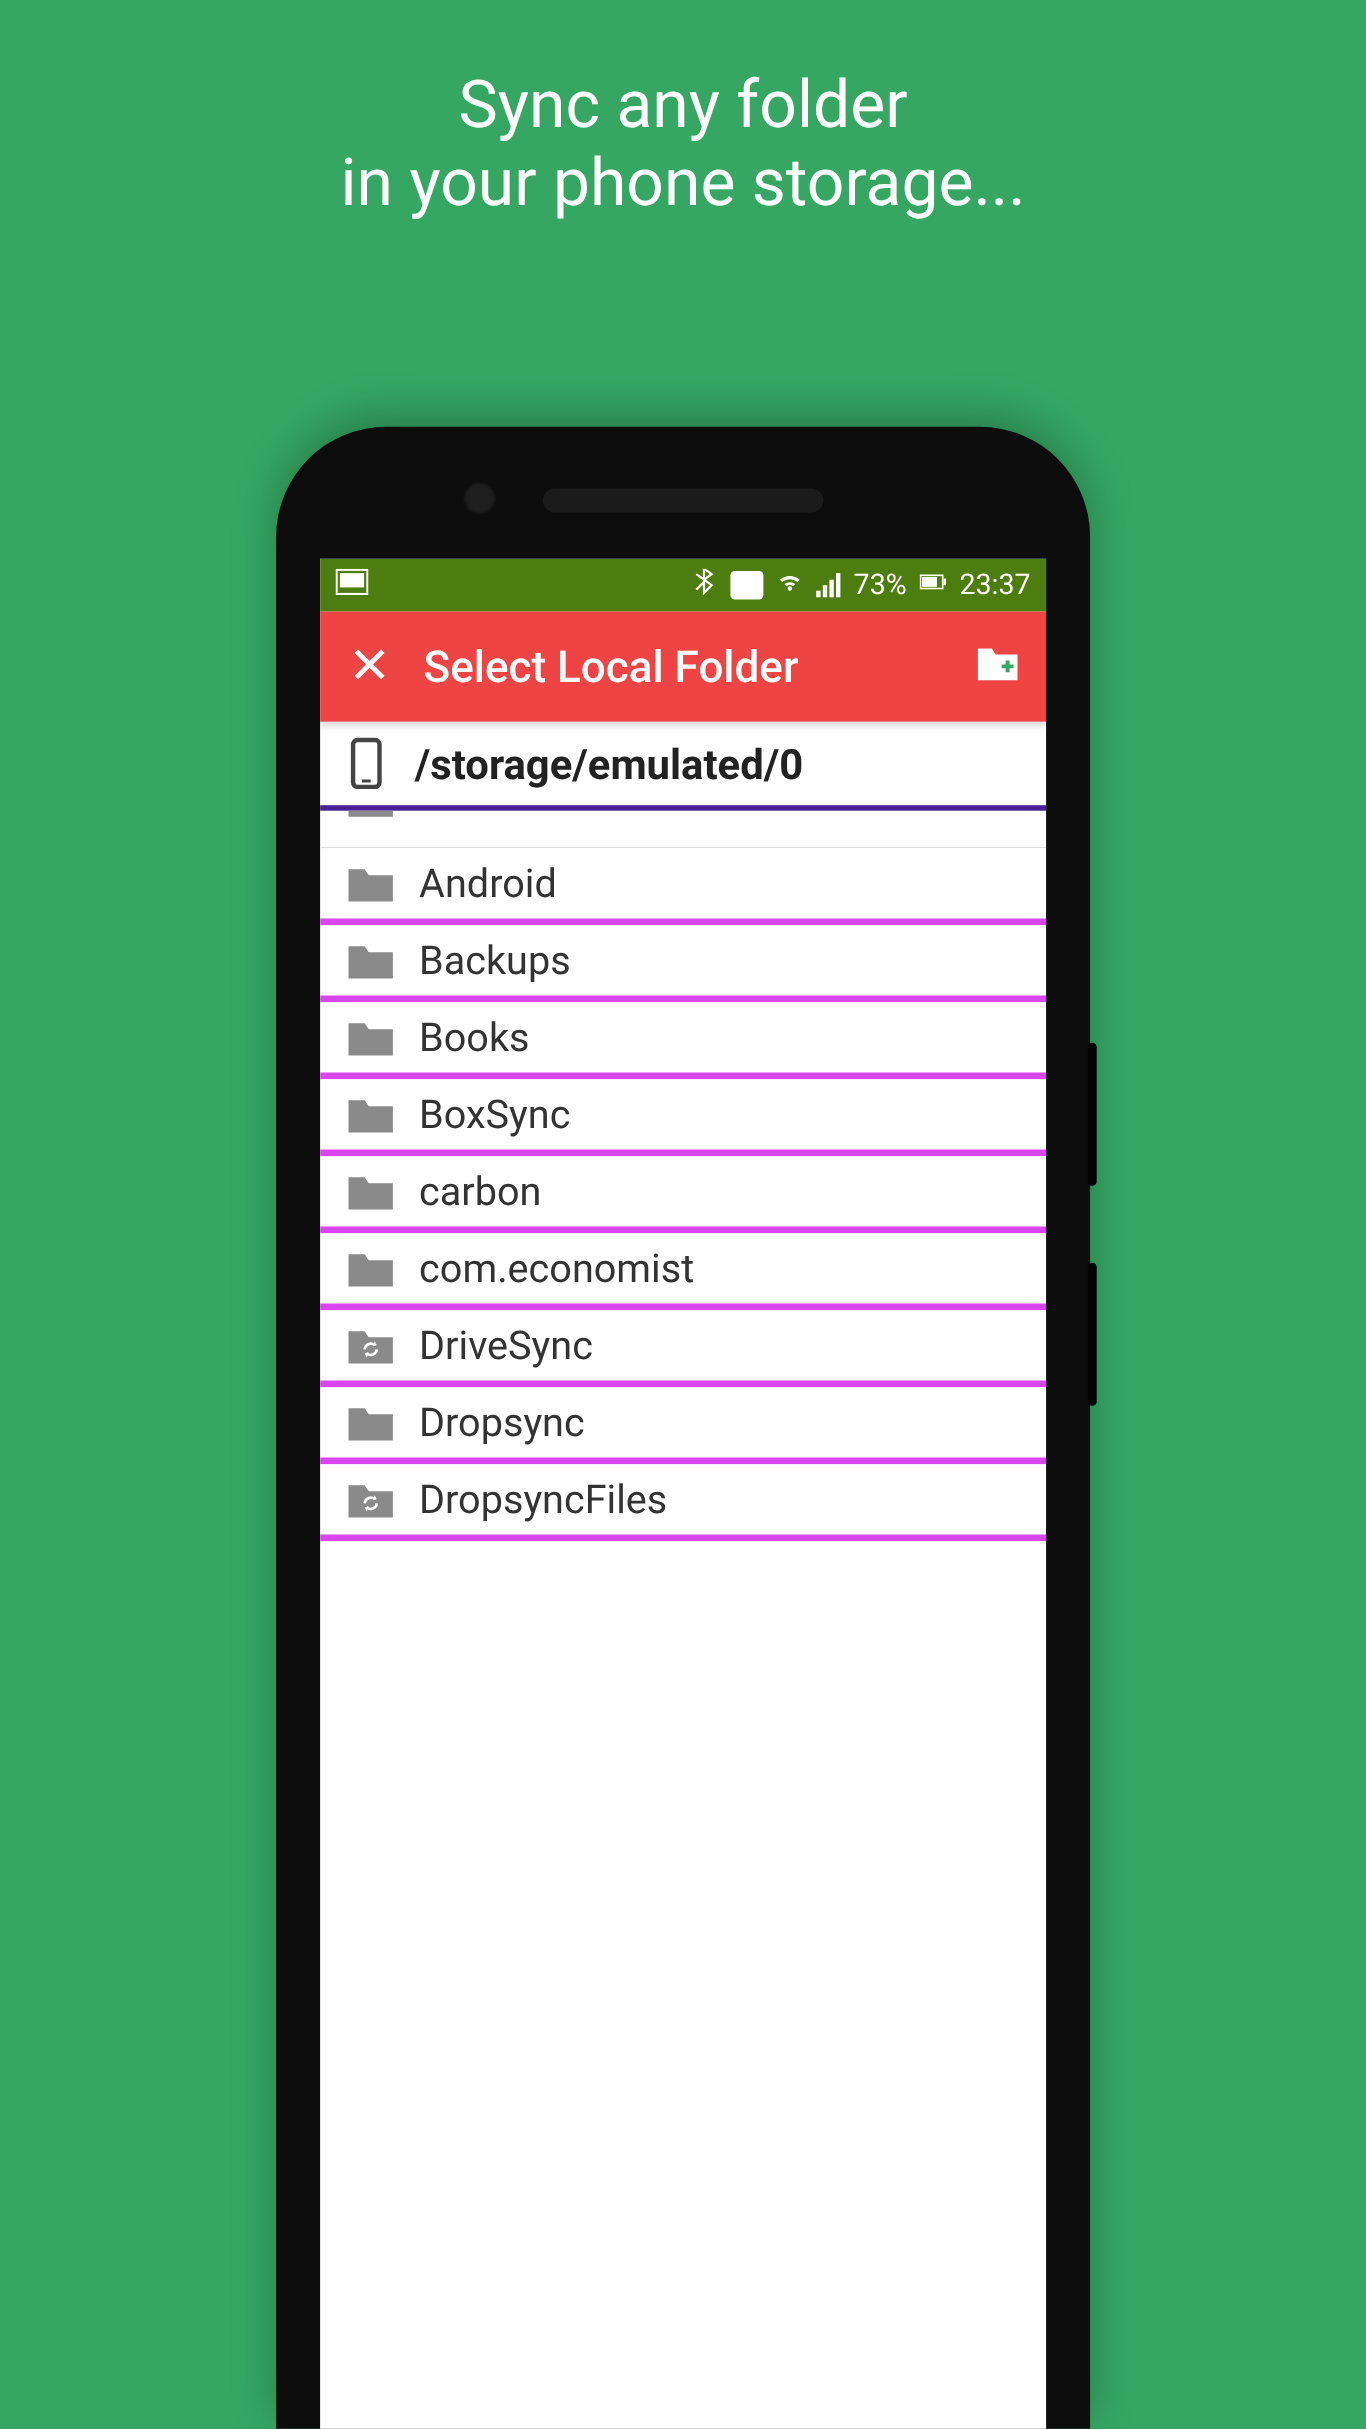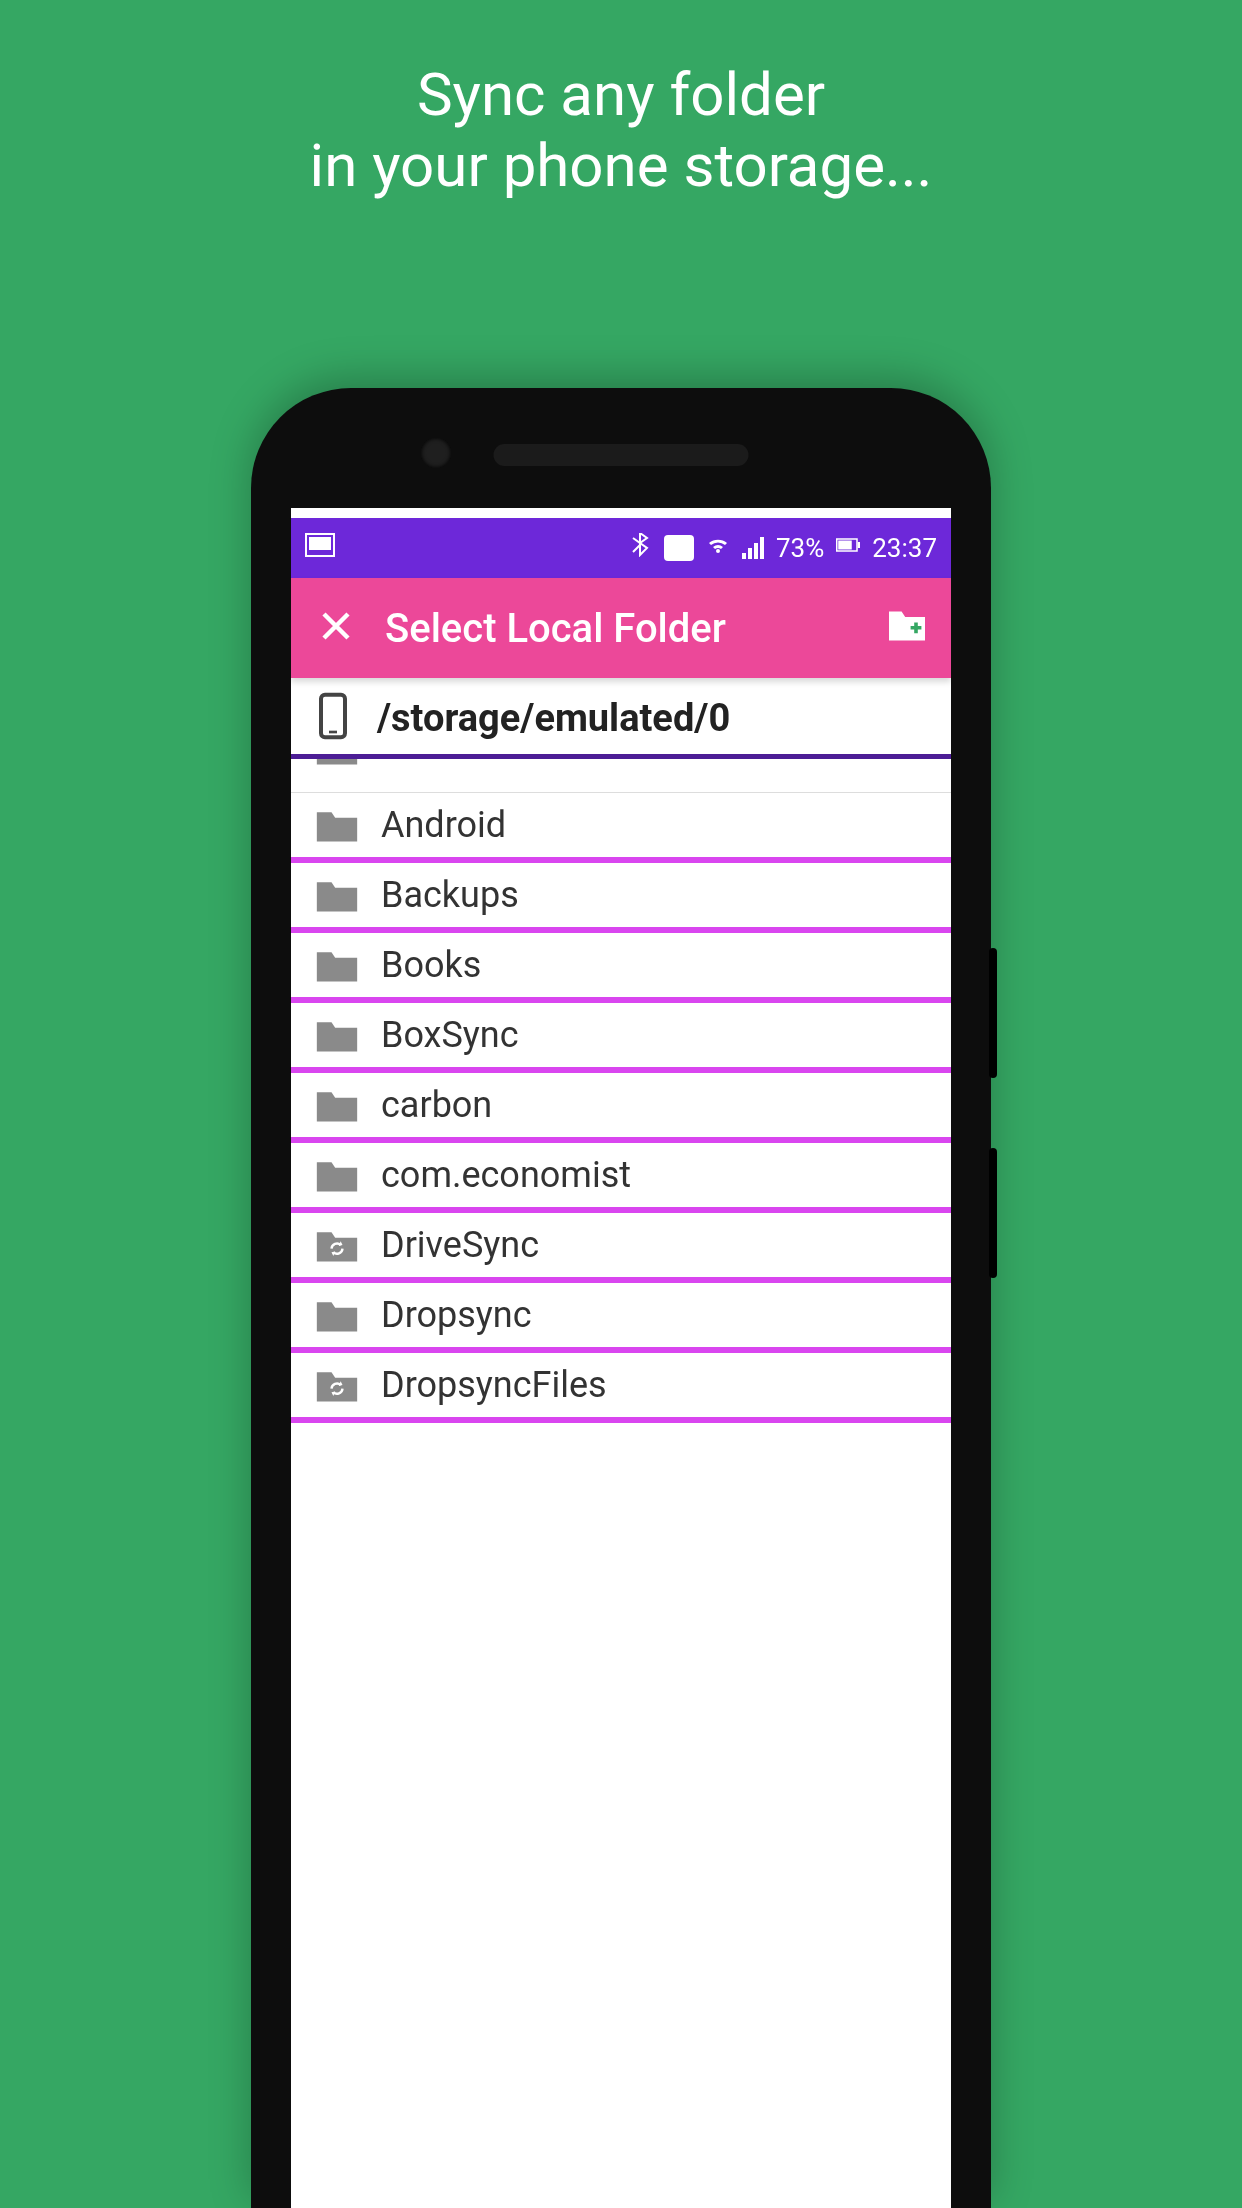--- a/index.html
+++ b/index.html
@@ -74,37 +74,36 @@
   }
   .screen {
     width: 100%;
     height: 100%;
     background: #fff;
     overflow: hidden;
     display: flex;
     flex-direction: column;
   }
   .status-bar {
-    height: 60px;
-    background: #6d28d9;
+    height: 48px;
+    background: #4d7c0f;
     display: flex;
     align-items: center;
     justify-content: space-between;
     padding: 0 14px;
     color: #fff;
     font-size: 26px;
     flex-shrink:0;
-    margin-top:10px;
   }
   .status-left svg { width: 30px; height: 24px; }
   .status-right { display: flex; align-items: center; gap: 12px; }
   .status-right svg { width: 24px; height: 24px; fill:#fff; }
   .app-bar {
     height: 100px;
-    background: #ec4899;
+    background: #ef4444;
     display: flex;
     align-items: center;
     padding: 0 22px;
     color: #fff;
     box-shadow: 0 4px 6px rgba(0,0,0,0.15);
     position: relative;
     z-index: 2;
     flex-shrink:0;
   }
   .close-btn { width: 46px; height: 46px; display:flex; align-items:center; justify-content:center;}

